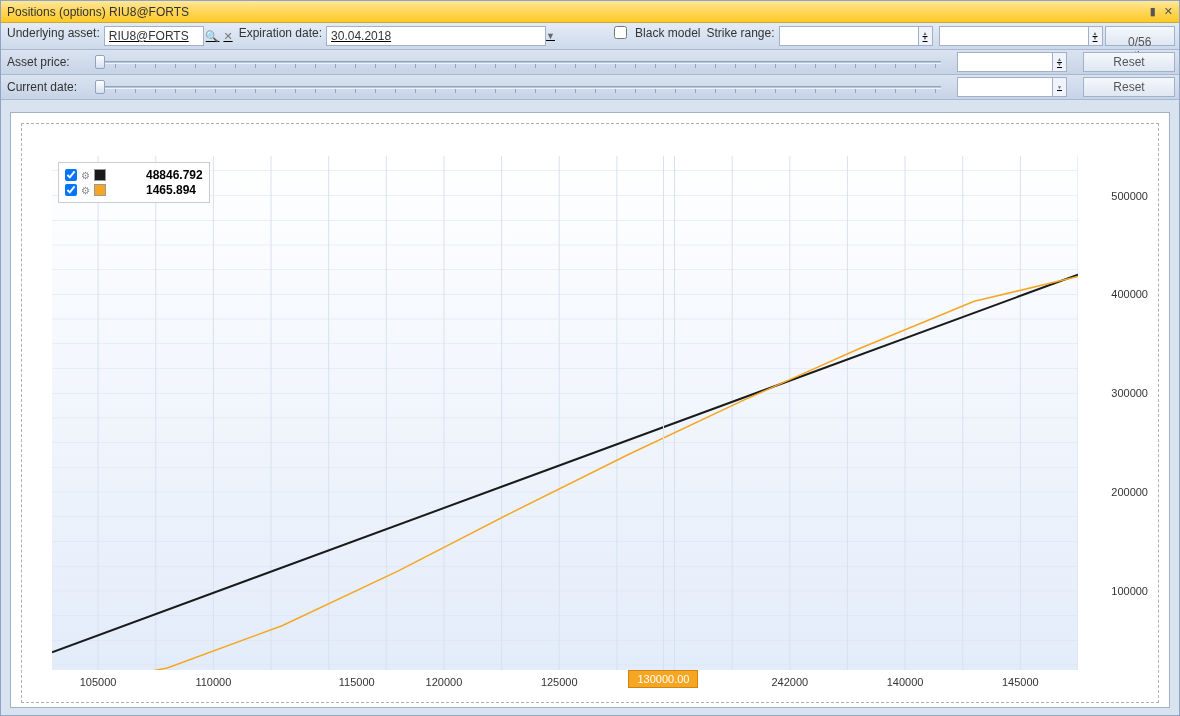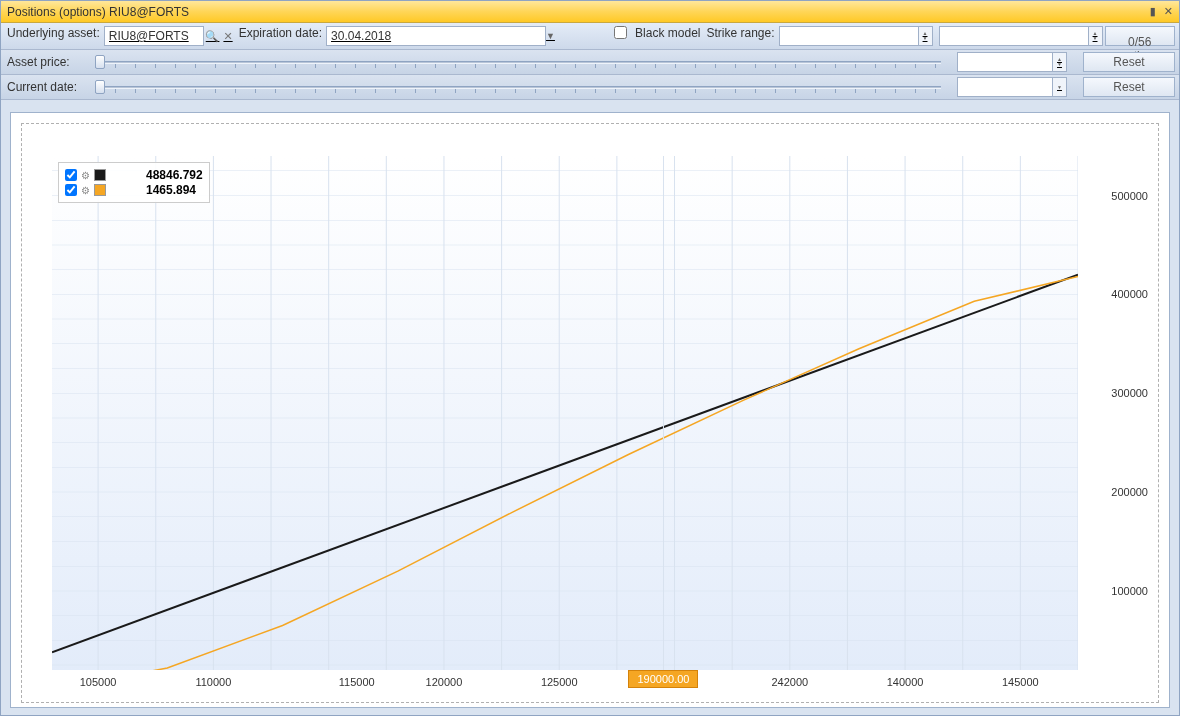--- a/index.html
+++ b/index.html
@@ -338,17 +338,17 @@
     <div class="x-axis" id="x-axis">
         <div class="x-tick" style="left: 4.49438%;">105000</div>
         <div class="x-tick" style="left: 15.7303%;">110000</div>
         <div class="x-tick" style="left: 26.9663%; margin-left: 28px;">115000</div>
         <div class="x-tick" style="left: 38.2022%;">120000</div>
         <div class="x-tick" style="left: 49.4382%;">125000</div>
         <div class="x-tick" style="left: 60.6742%;">130000</div>
         <div class="x-tick" style="left: 71.9101%;">242000</div>
         <div class="x-tick" style="left: 83.1461%;">140000</div>
         <div class="x-tick" style="left: 94.382%;">145000</div>
-        <div class="cursor-label" style="left: 59.6%; top: -6px;">190000.00</div>
+        <div class="cursor-label" style="left: 59.6%; top: -6px;">130000.00</div>
       </div>
 
   </div>
 </div>
 
 </body></html>

